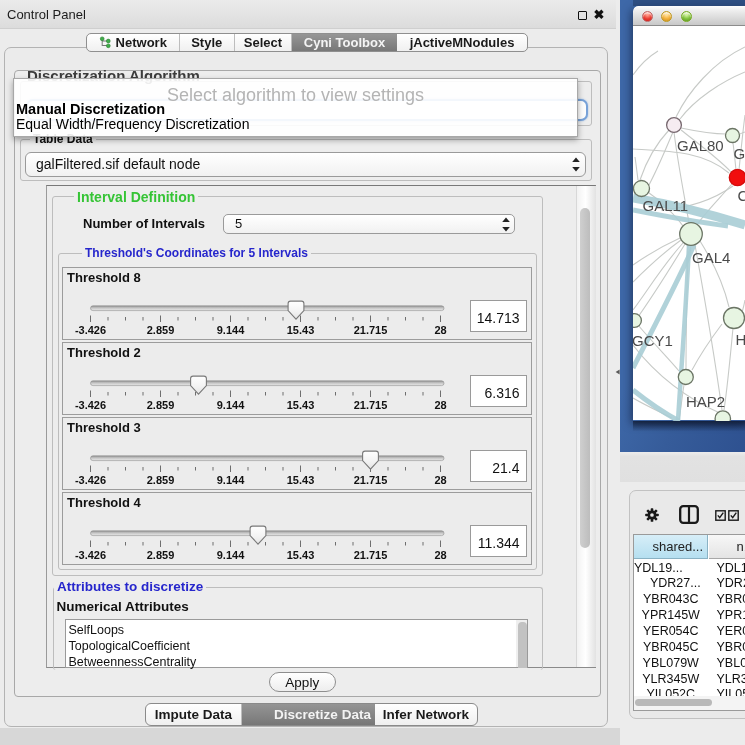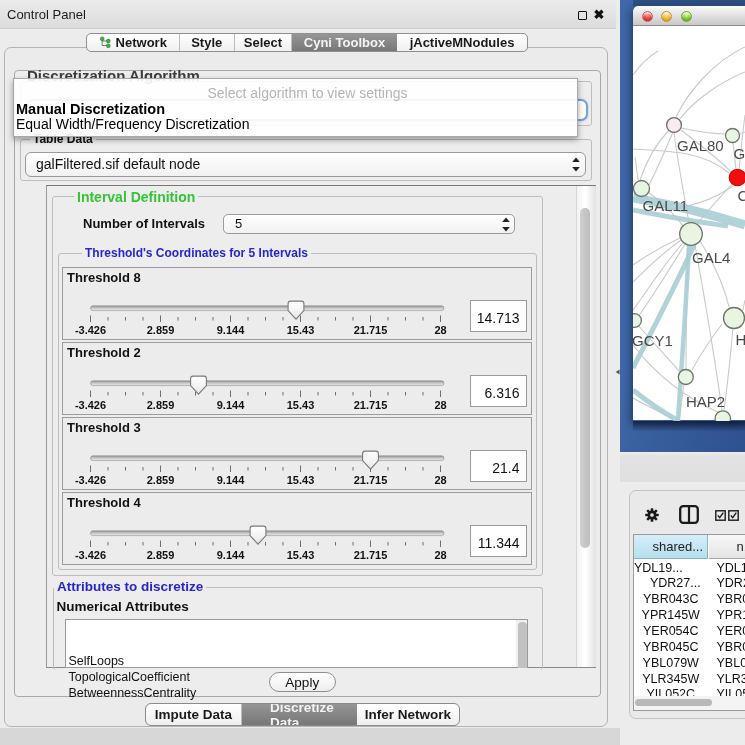--- a/index.html
+++ b/index.html
@@ -233,27 +233,27 @@
     <text x="238.5" y="66.5" text-anchor="middle" font-size="11" font-weight="bold" fill="#111">15.43</text>
     <text x="308.5" y="66.5" text-anchor="middle" font-size="11" font-weight="bold" fill="#111">21.715</text>
     <text x="378.5" y="66.5" text-anchor="middle" font-size="11" font-weight="bold" fill="#111">28</text>
 <path transform="translate(187.5,33.5)" d="M3 0.6 H14 Q16.4 0.6 16.4 3 V10 L8.5 18.6 L0.6 10 V3 Q0.6 0.6 3 0.6 Z" fill="url(#th491.5)" stroke="#787878" stroke-width="1.1"></path>
 </svg>
 <div class="abs" style="left:470px;top:524.5px;width:56.5px;height:32px;background:#fff;border:1px solid #9a9a9a;font-size:14px;color:#111;text-align:right;line-height:35px;padding-right:6px;">11.344</div>
 <div class="abs" style="left:53px;top:587px;width:490px;height:83px;border:1px solid #bdbdbd;border-radius:3px;border-bottom:none;"></div>
 <div class="abs" style="left:54px;top:579px;font-size:13.5px;font-weight:bold;color:#2626cc;background:#ededed;padding:0 3px;">Attributes to discretize</div>
 <div class="abs" style="left:56.5px;top:599px;font-size:13.5px;font-weight:bold;color:#111;">Numerical Attributes</div>
 <div class="abs" style="left:65px;top:619px;width:462.5px;height:48.5px;background:#fff;border:1px solid #9a9a9a;overflow:hidden;"></div>
-<div class="abs" style="left:68.5px;top:622px;font-size:12.5px;color:#111;line-height:16.2px;margin-top:31px;">SelfLoops<br>TopologicalCoefficient<br>BetweennessCentrality</div>
+<div class="abs" style="left:68.5px;top:622px;font-size:12.5px;color:#111;line-height:16.2px;">SelfLoops<br>TopologicalCoefficient<br>BetweennessCentrality</div>
 <div class="abs" style="left:515.5px;top:620px;width:11px;height:46.5px;background:#efefef;"></div>
 <div class="abs" style="left:518px;top:621.5px;width:8.5px;height:46px;background:#c2c2c2;border-radius:4px 4px 0 0;"></div>
 <div class="abs" style="left:269px;top:671.5px;width:66.5px;height:20px;background:linear-gradient(#ffffff,#ededed);border:1px solid #8e8e8e;border-radius:10px;font-size:13.5px;color:#111;text-align:center;line-height:19px;">Apply</div>
 <div class="abs" style="left:145px;top:703px;height:23px;display:flex;border:1px solid #8a8a8a;border-radius:6px;overflow:hidden;font-size:13.5px;font-weight:bold;color:#1a1a1a;background:linear-gradient(#ffffff,#efefef);">
 <div style="width:96px;display:flex;align-items:center;justify-content:center;border-right:1px solid #bdbdbd;">Impute Data</div>
-<div style="width:115px;display:flex;align-items:center;justify-content:center;background:linear-gradient(#959595,#777777);color:#f3f3f3;padding-left:28px;">Discretize Data</div>
+<div style="width:133px;display:flex;align-items:center;justify-content:center;background:linear-gradient(#959595,#777777);color:#f3f3f3;padding-left:28px;">Discretize Data</div>
 <div style="width:102px;display:flex;align-items:center;justify-content:center;">Infer Network</div>
 </div>
 <svg class="abs" style="left:615px;top:369px;" width="5" height="6" viewBox="0 0 5 6">
     <path d="M4.6 0.4 L0.6 3 L4.6 5.6 Z" fill="#5a5a5a"></path>
   </svg>
 <div class="abs" style="left:619.5px;top:0;width:126px;height:452px;background:linear-gradient(115deg,#3e68a8 55%,#365c9a 75%,#2e5190);"></div>
 <div class="abs" style="left:633px;top:421px;width:112px;height:14px;background:linear-gradient(rgba(12,22,44,0.66),rgba(12,22,44,0) 75%);"></div>
 <div class="abs" style="left:633px;top:0;width:112px;height:6px;background:#2e4f83;"></div>
 <div class="abs" style="left:633px;top:6px;width:114px;height:415px;border-radius:5px 0 0 0;overflow:hidden;box-shadow:-2px 3px 8px rgba(10,15,35,0.5);">
 <div style="height:20px;background:linear-gradient(#fdfdfd,#f0f0f0 20%,#c8c8c8);border-bottom:1px solid #8c8c8c;border-radius:5px 0 0 0;position:relative;">
@@ -380,14 +380,14 @@
 <div class="abs" style="left:716.5px;top:639.85px;height:15.87px;font-size:12.5px;color:#111;line-height:15.87px;white-space:nowrap;">YBR04</div>
 <div class="abs" style="left:634px;top:655.72px;width:73.5px;height:15.87px;font-size:12.5px;color:#111;text-align:center;line-height:15.87px;overflow:visible;">YBL079W</div>
 <div class="abs" style="left:716.5px;top:655.72px;height:15.87px;font-size:12.5px;color:#111;line-height:15.87px;white-space:nowrap;">YBL07</div>
 <div class="abs" style="left:634px;top:671.59px;width:73.5px;height:15.87px;font-size:12.5px;color:#111;text-align:center;line-height:15.87px;overflow:visible;">YLR345W</div>
 <div class="abs" style="left:716.5px;top:671.59px;height:15.87px;font-size:12.5px;color:#111;line-height:15.87px;white-space:nowrap;">YLR34</div>
 <div class="abs" style="left:634px;top:687.46px;width:73.5px;height:15.87px;font-size:12.5px;color:#111;text-align:center;line-height:15.87px;overflow:visible;">YIL052C</div>
 <div class="abs" style="left:716.5px;top:687.46px;height:15.87px;font-size:12.5px;color:#111;line-height:15.87px;white-space:nowrap;">YIL05</div>
 <div class="abs" style="left:634px;top:695.5px;width:111px;height:14px;background:#f4f4f4;"></div>
 <div class="abs" style="left:634.8px;top:698.5px;width:77px;height:7.5px;background:#b9b9b9;border-radius:4px;"></div>
 <div class="abs" style="left:13px;top:78px;width:565px;height:59px;background:rgba(255,255,255,0.91);border:1px solid #a8a8a8;box-shadow:0 3px 6px rgba(0,0,0,0.35);z-index:50;"></div>
-<div class="abs" style="left:25px;top:85px;width:565px;text-align:center;font-size:14px;color:#b4b4b4;z-index:51;">Select algorithm to view settings</div>
+<div class="abs" style="left:13px;top:85px;width:565px;text-align:center;font-size:18px;color:#b4b4b4;z-index:51;">Select algorithm to view settings</div>
 <div class="abs" style="left:16px;top:101px;font-size:14.5px;font-weight:bold;color:#000;z-index:51;">Manual Discretization</div>
 <div class="abs" style="left:16px;top:116px;font-size:14px;color:#000;z-index:51;">Equal Width/Frequency Discretization</div>
 </body></html>

